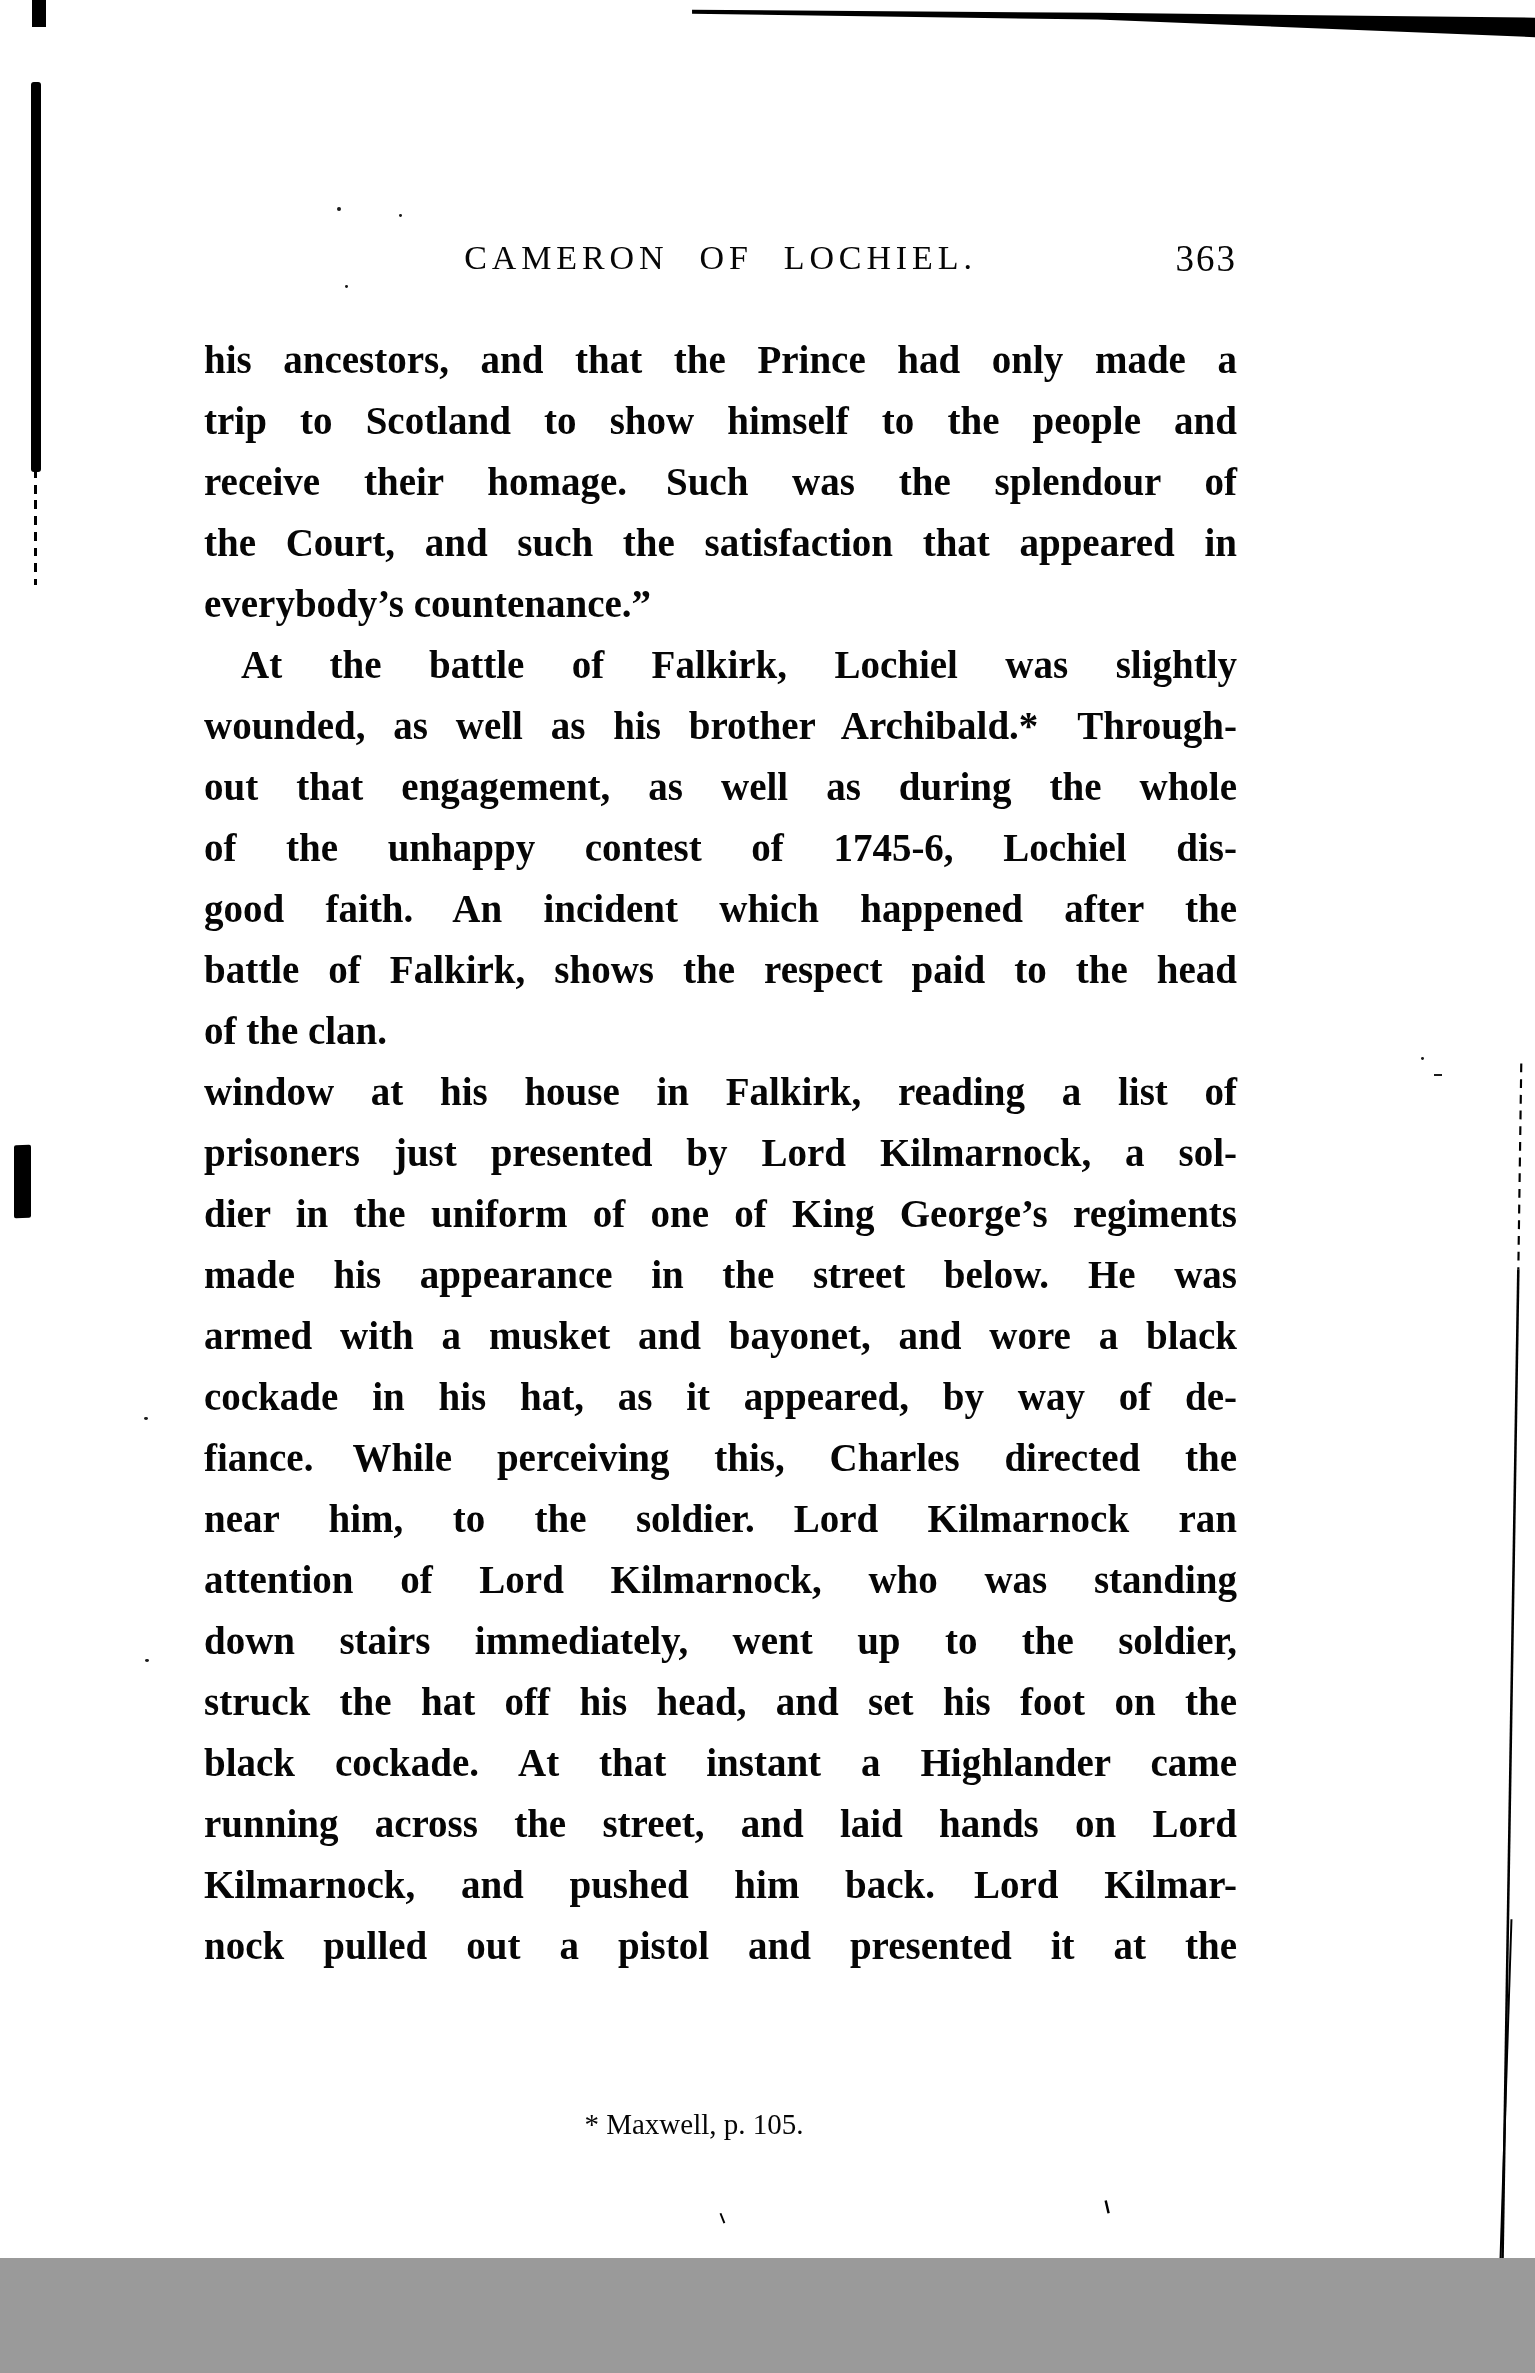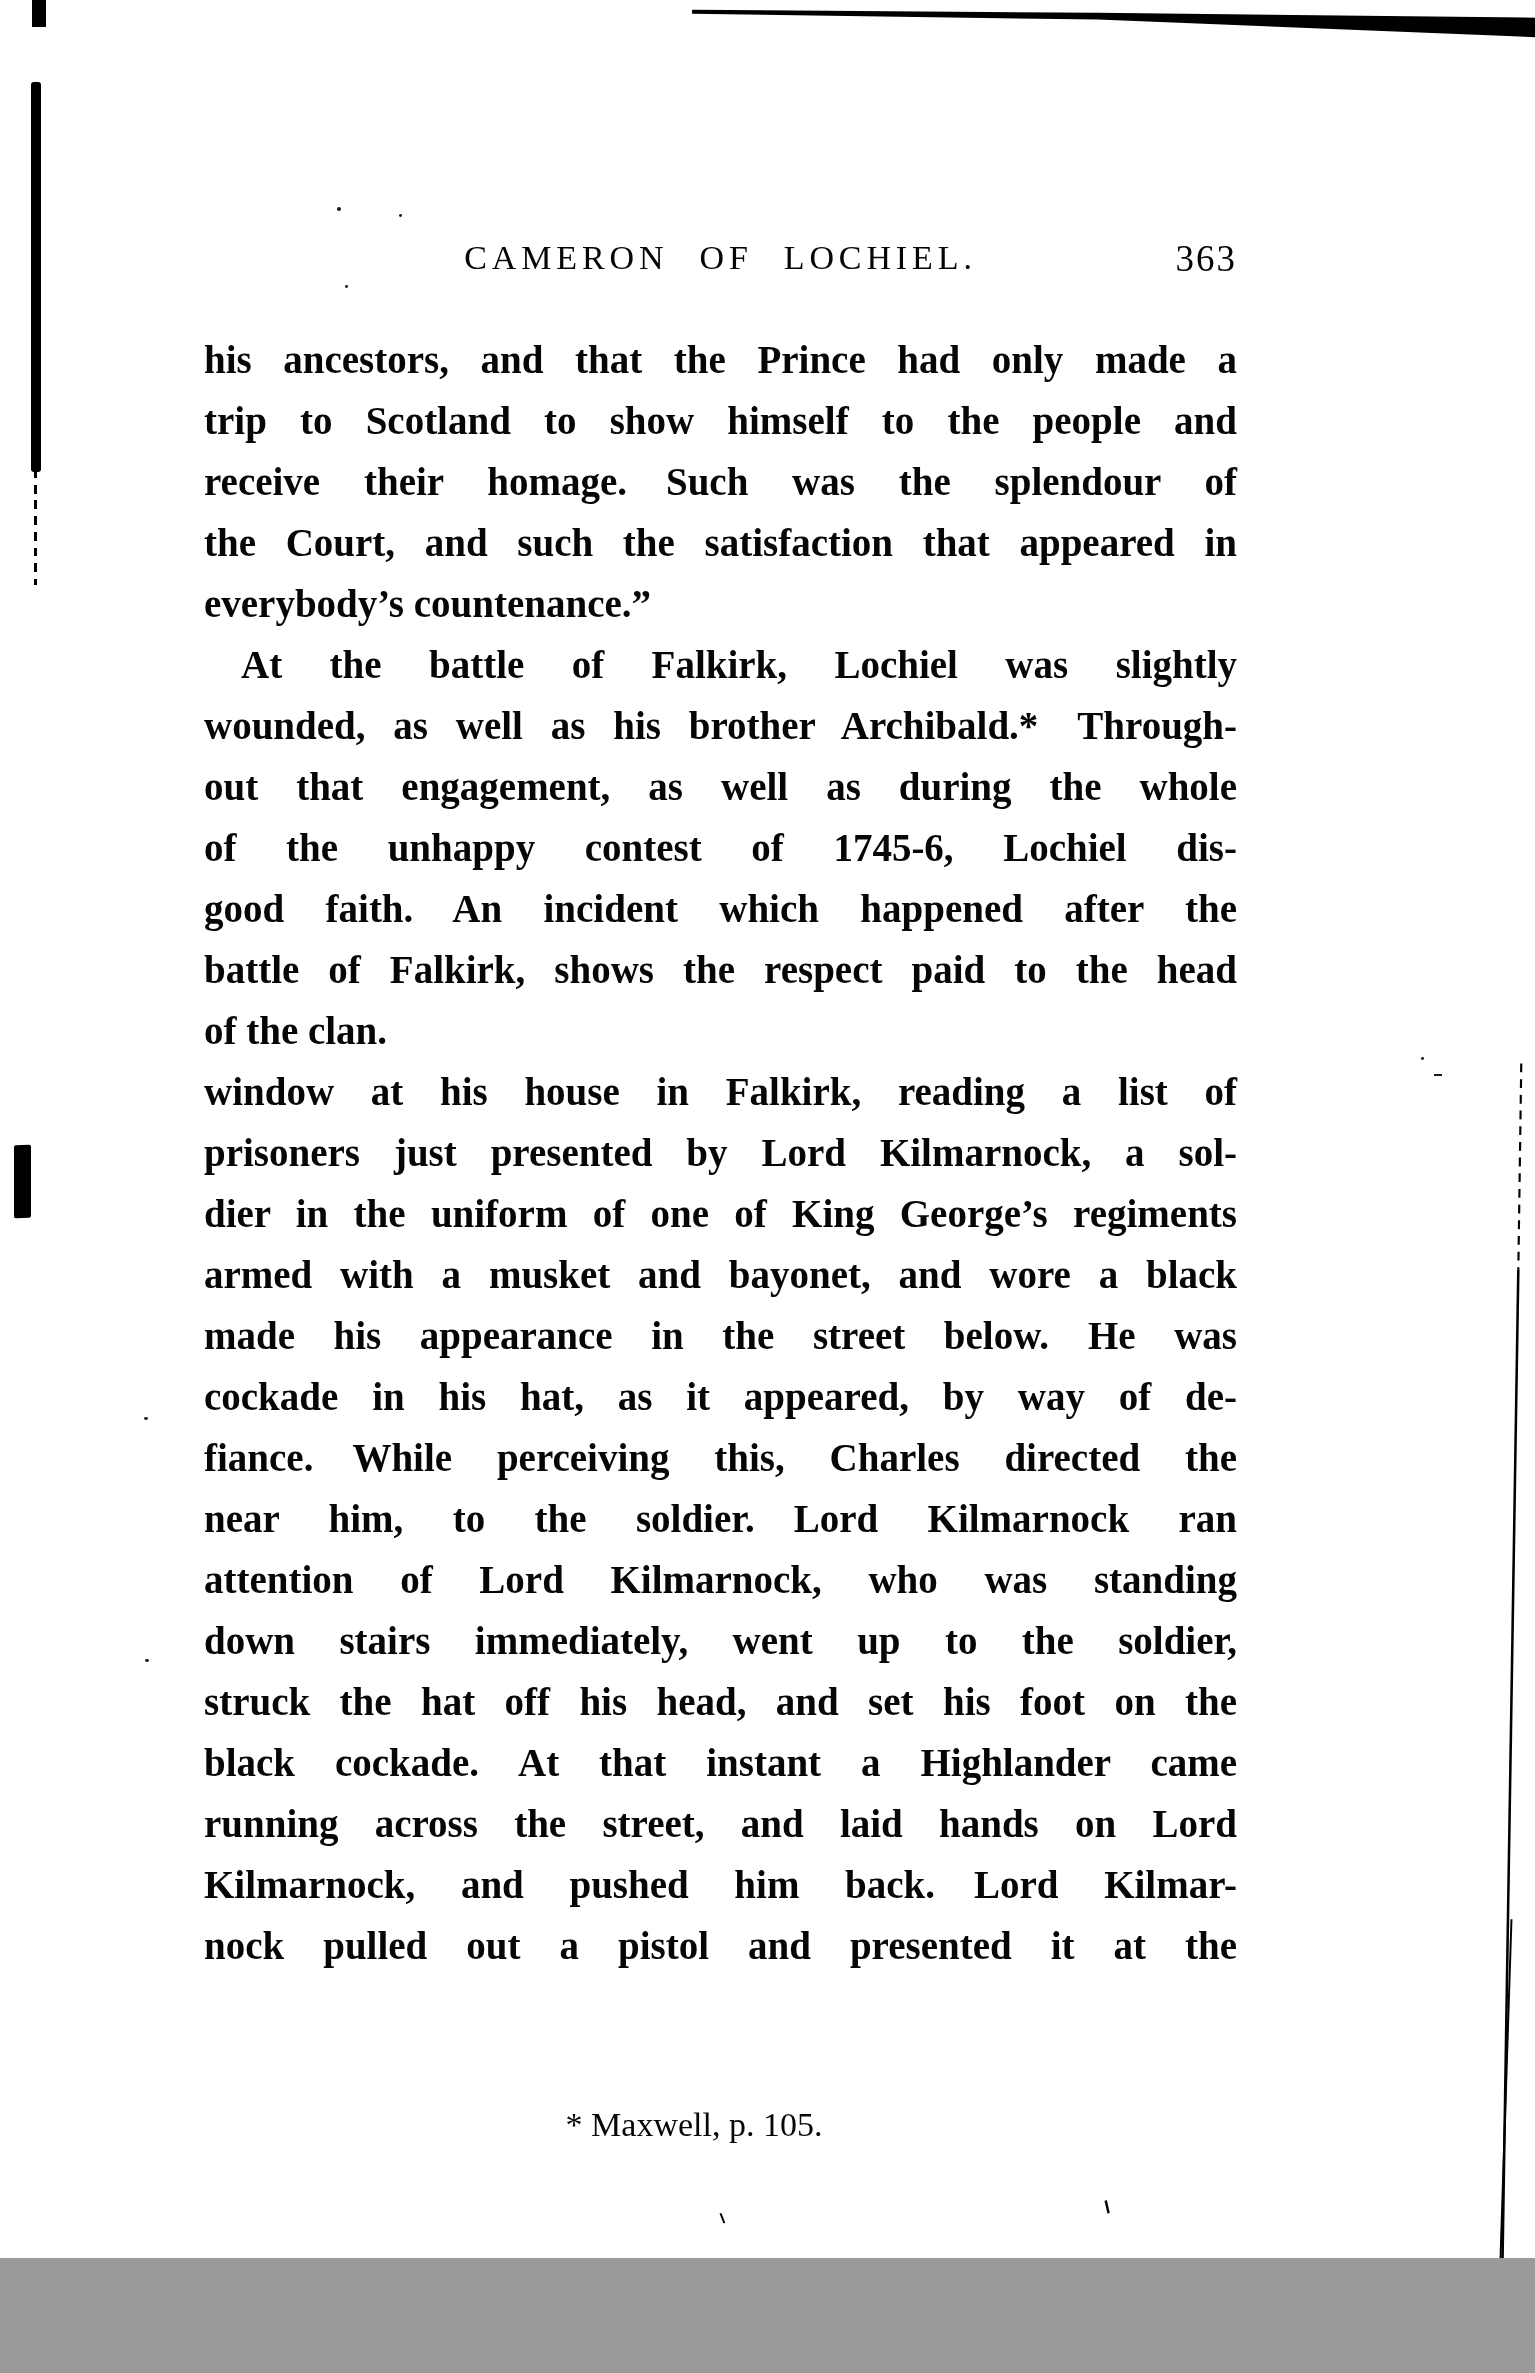--- a/index.html
+++ b/index.html
@@ -34,21 +34,21 @@
     height:61px;line-height:61px;
     text-align:justify;text-align-last:justify;
     white-space:normal;
     font-weight:bold;
   }
   .line.flush{text-align-last:left;}
   .line.indent{text-indent:37px;}
   
   .footnote{
     position:absolute;left:204px;top:2103px;width:980px;
-    text-align:center;font-size:34px;line-height:43px;
+    text-align:center;font-size:29px;line-height:43px;
   }
   
   .artifact{position:absolute;background:#000;}
   .a-corner{left:32px;top:0;width:13.7px;height:26.5px;}
   .a-leftbar{left:31px;top:82px;width:9.8px;height:390px;border-radius:2.9px;}
   .a-leftbar-thin{
     left:34px;top:469px;width:2.9px;height:116px;background:none;
     background-image:repeating-linear-gradient(to bottom,#000 0 8.8px,transparent 8.8px 15.7px);
   }
   .a-leftblob{left:13.7px;top:1145px;width:16.7px;height:73px;border-radius:2px;transform:skewY(-2deg);}
@@ -74,22 +74,22 @@
     <div class="line indent">At the battle of Falkirk, Lochiel was slightly</div>
     <div class="line">wounded, as well as his brother Archibald.* Through-</div>
     <div class="line">out that engagement, as well as during the whole</div>
     <div class="line">of the unhappy contest of 1745-6, Lochiel dis-</div>
     <div class="line">good faith. An incident which happened after the</div>
     <div class="line">battle of Falkirk, shows the respect paid to the head</div>
     <div class="line flush">of the clan.</div>
     <div class="line">window at his house in Falkirk, reading a list of</div>
     <div class="line">prisoners just presented by Lord Kilmarnock, a sol-</div>
     <div class="line">dier in the uniform of one of King George’s regiments</div>
+    <div class="line">made his appearance in the street below. He was</div>
     <div class="line">armed with a musket and bayonet, and wore a black</div>
-    <div class="line">made his appearance in the street below. He was</div>
     <div class="line">cockade in his hat, as it appeared, by way of de-</div>
     <div class="line">fiance. While perceiving this, Charles directed the</div>
     <div class="line">near him, to the soldier. Lord Kilmarnock ran</div>
     <div class="line">attention of Lord Kilmarnock, who was standing</div>
     <div class="line">down stairs immediately, went up to the soldier,</div>
     <div class="line">struck the hat off his head, and set his foot on the</div>
     <div class="line">black cockade. At that instant a Highlander came</div>
     <div class="line">running across the street, and laid hands on Lord</div>
     <div class="line">Kilmarnock, and pushed him back. Lord Kilmar-</div>
     <div class="line">nock pulled out a pistol and presented it at the</div>

